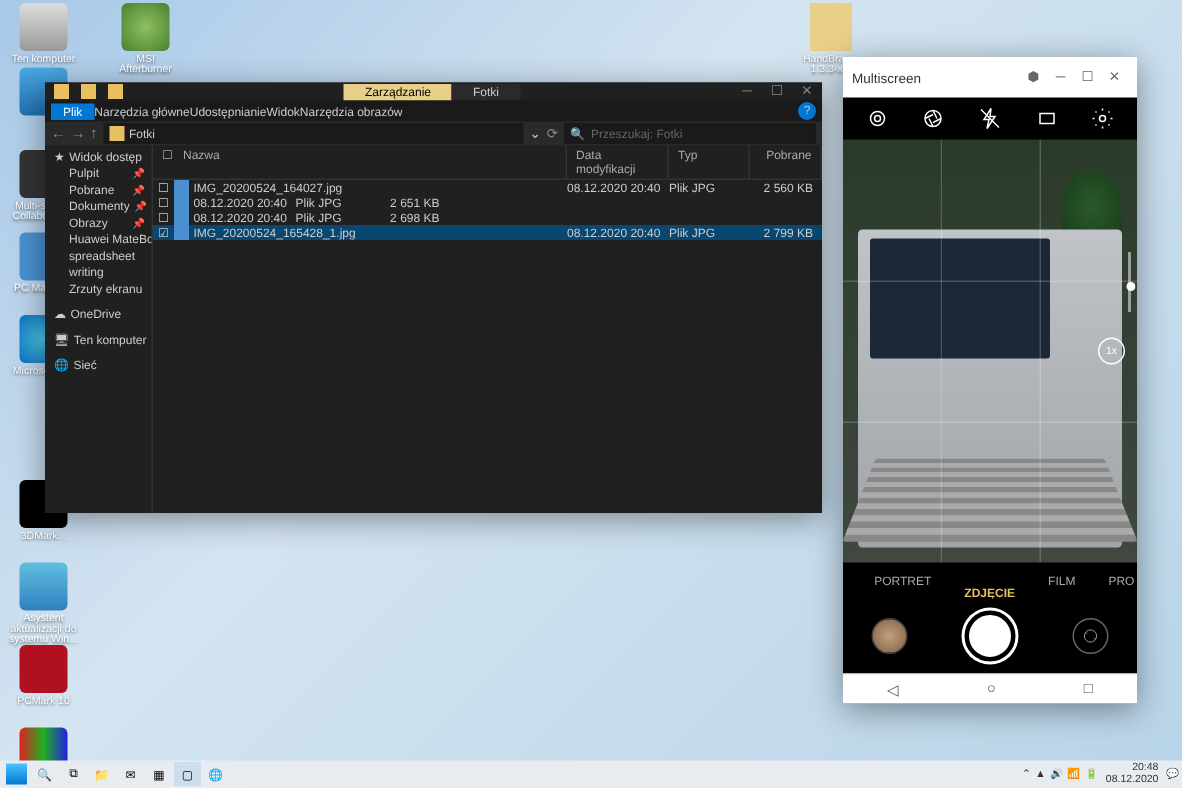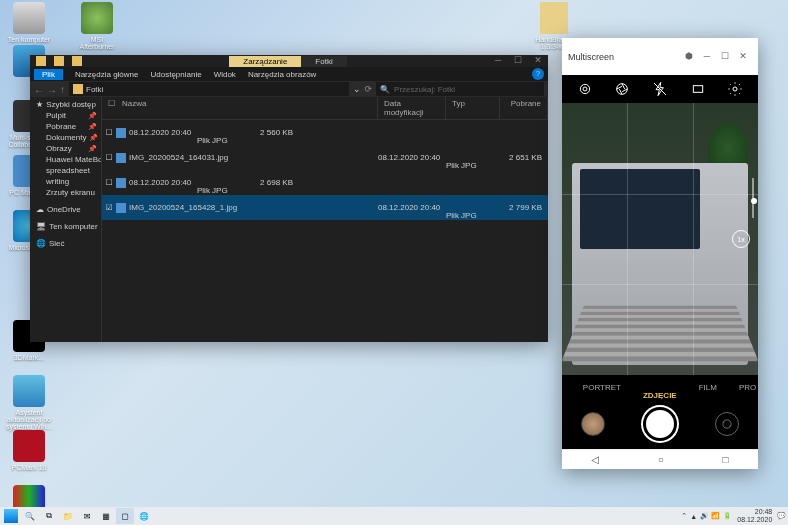--- a/index.html
+++ b/index.html
@@ -32,21 +32,21 @@
 .explorer { position: absolute; left: 30px; top: 55px; width: 518px; height: 287px; background: #202020; color: #ccc; font-size: 9px; display: flex; flex-direction: column; box-shadow: 0 4px 20px rgba(0,0,0,.4); }
 .exp-titlebar { height: 12px; background: #202020; display: flex; align-items: center; }
 .exp-tb-icons { display: flex; gap: 8px; padding: 0 6px; }
 .exp-tb-icons span { width: 10px; height: 10px; background: #e8c060; }
 .exp-tabs { flex: 1; display: flex; justify-content: center; }
 .exp-tab { background: #e8d088; color: #000; padding: 1px 14px; font-size: 8px; }
 .exp-tab-sub { background: #2a2a2a; padding: 1px 14px; font-size: 8px; }
 .exp-wincontrols { display: flex; }
 .exp-wincontrols span { width: 20px; height: 12px; text-align: center; line-height: 10px; font-size: 9px; color: #888; }
 
-.exp-ribbon { height: 14px; background: #1a1a1a; display: flex; align-items: center; padding: 0 4px; gap: 12px; font-size: 8px; }
+.exp-ribbon { height: 14px; background: #1a1a1a; display: flex; align-items: center; padding: 0 4px; font-size: 8px; }
 .exp-ribbon .plik { background: #0078d4; color: #fff; padding: 1px 8px; }
 .exp-ribbon span { color: #ccc; }
 .exp-ribbon .help { margin-left: auto; width: 12px; height: 12px; border-radius: 50%; background: #0078d4; text-align: center; line-height: 12px; font-size: 8px; }
 
 .exp-addr { height: 16px; background: #2a2a2a; display: flex; align-items: center; padding: 0 4px; gap: 4px; }
 .exp-addr .nav { display: flex; gap: 3px; }
 .exp-addr .nav span { color: #888; font-size: 10px; cursor: pointer; }
 .exp-addr .crumb { flex: 0 1 auto; display: flex; align-items: center; gap: 3px; background: #1a1a1a; padding: 0 4px; height: 14px; min-width: 280px; }
 .exp-addr .crumb .fico { width: 10px; height: 10px; background: #e8c060; }
 .exp-addr .crumb span { font-size: 8px; }
@@ -67,30 +67,30 @@
 .exp-head .n { flex: 1; }
 .exp-head .d { width: 68px; }
 .exp-head .t { width: 54px; }
 .exp-head .r { width: 48px; text-align: right; }
 .exp-row { display: flex; align-items: center; padding: 0 0; font-size: 8px; cursor: pointer; }
 .exp-row.sel { background: #094771; }
 .exp-row .chk { width: 14px; text-align: center; }
 .exp-row .fico { width: 10px; height: 10px; background: #4a90d0; margin-right: 3px; }
 .exp-row .n { flex: 1; white-space: nowrap; overflow: hidden; }
 .exp-row .d { width: 68px; }
-.exp-row .t { width: 54px; margin-top: 16px; }
+.exp-row .t { width: 54px; }
 .exp-row .r { width: 48px; text-align: right; padding-right: 6px; }
 
 .exp-status { height: 12px; background: #1a1a1a; border-top: 1px solid #333; font-size: 8px; color: #aaa; display: flex; align-items: center; padding: 0 6px; }
 .exp-status .views { margin-left: auto; display: flex; gap: 2px; }
 .exp-status .views span { width: 12px; height: 10px; background: #333; }
 
 
 .multi { position: absolute; right: 30px; top: 38px; width: 196px; height: 431px; background: #fff; box-shadow: 0 4px 20px rgba(0,0,0,.4); display: flex; flex-direction: column; }
-.multi-title { height: 37px; display: flex; align-items: center; padding: 0 6px; font-size: 9px; color: #333; }
+.multi-title { height: 27px; display: flex; align-items: center; padding: 0 6px; font-size: 9px; color: #333; }
 .multi-wincontrols { margin-left: auto; display: flex; gap: 0; }
 .multi-wincontrols span { width: 18px; height: 18px; text-align: center; line-height: 16px; font-size: 9px; color: #666; cursor: pointer; }
 
 .cam-area { flex: 1; background: #000; display: flex; flex-direction: column; }
 .cam-top { height: 28px; display: flex; align-items: center; justify-content: space-around; padding: 0 4px; }
 .cam-top span { width: 16px; height: 16px; color: #fff; font-size: 11px; text-align: center; }
 .cam-top svg { width: 16px; height: 16px; stroke: #fff; fill: none; stroke-width: 1.5; }
 
 .cam-view { flex: 1; position: relative; background: linear-gradient(#2a3a2a, #404840); overflow: hidden; }
 .cam-view::before, .cam-view::after { content: ""; position: absolute; background: rgba(255,255,255,.15); }
@@ -226,21 +226,21 @@
     <div class="search">
       <span>🔍</span>
       <span>Przeszukaj: Fotki</span>
     </div>
   </div>
 
   <div class="exp-body">
     <div class="exp-sidebar" id="exp-sidebar">
         <div class="exp-side-item group">
           <span>★</span>
-          <span>Szybki dostęp</span>
+          <span>Widok dostęp</span>
         </div>
         <div class="exp-side-item sub">
           <span>Pulpit</span>
           <span class="pin">📌</span>
         </div>
         <div class="exp-side-item sub">
           <span>Pobrane</span>
           <span class="pin">📌</span>
         </div>
         <div class="exp-side-item sub">
@@ -284,28 +284,28 @@
         <span class="chk">☐</span>
         <span class="n">Nazwa</span>
         <span class="d">Data modyfikacji</span>
         <span class="t">Typ</span>
         <span class="r">Pobrane</span>
       </div>
       <div id="exp-filelist">
           <div class="exp-row">
             <span class="chk">☐</span>
             <span class="fico"></span>
+            <span class="n">IMG_20200524_164027.jpg</span>
             <span class="d">08.12.2020 20:40</span>
             <span class="t">Plik JPG</span>
             <span class="r">2 560 KB</span>
           </div>
           <div class="exp-row">
             <span class="chk">☐</span>
             <span class="fico"></span>
-            <span class="n">IMG_20200524_164031.jpg</span>
             <span class="d">08.12.2020 20:40</span>
             <span class="t">Plik JPG</span>
             <span class="r">2 651 KB</span>
           </div>
           <div class="exp-row">
             <span class="chk">☐</span>
             <span class="fico"></span>
             <span class="d">08.12.2020 20:40</span>
             <span class="t">Plik JPG</span>
             <span class="r">2 698 KB</span>

